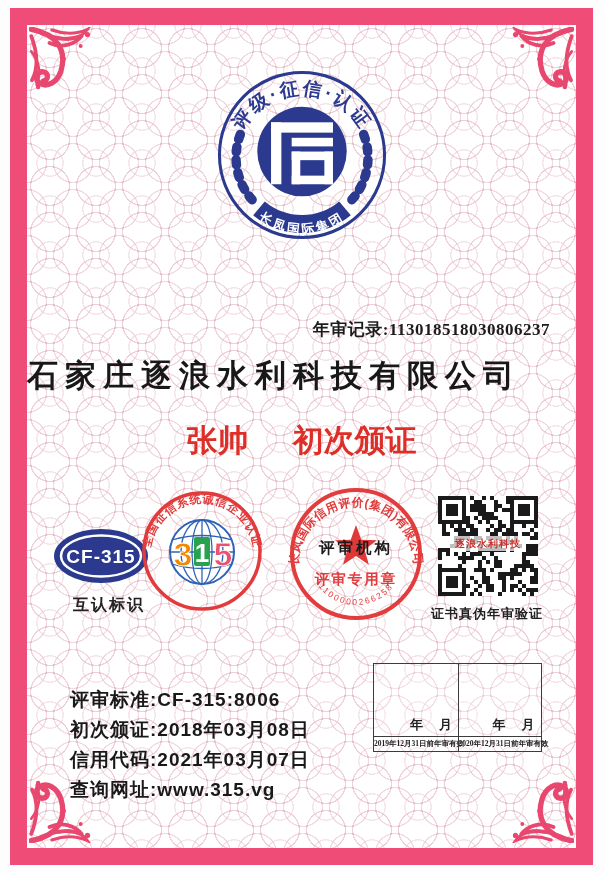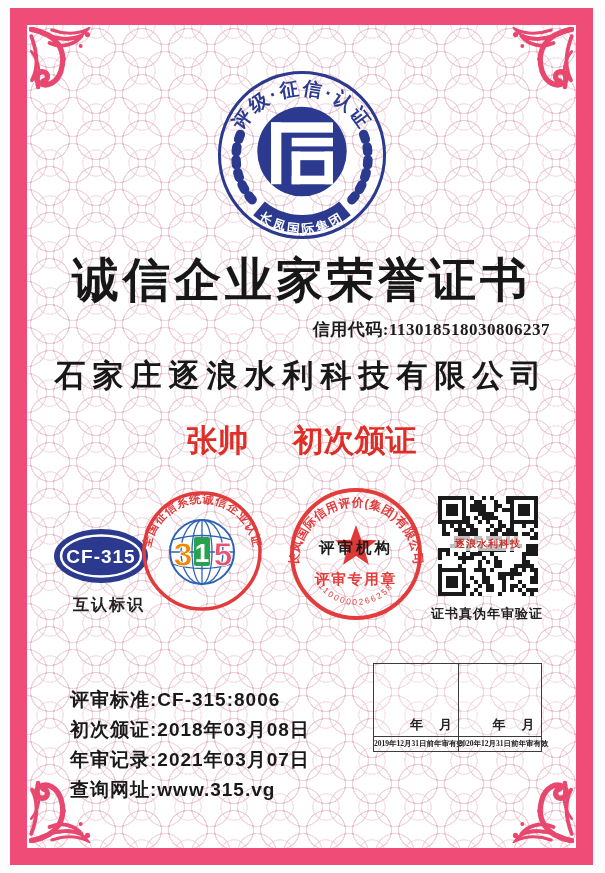--- a/index.html
+++ b/index.html
@@ -16,21 +16,21 @@
   .corner{position:absolute;width:76px;height:76px;}
   .corner.tl{left:2px;top:2px;}
   .corner.tr{right:2px;top:2px;transform:scaleX(-1);}
   .corner.bl{left:2px;bottom:5px;transform:scaleY(-1);}
   .corner.br{right:2px;bottom:5px;transform:scale(-1,-1);}
   .emblem{position:absolute;left:189px;top:44px;width:172px;height:172px;}
   .title{position:absolute;left:0;top:224px;width:100%;text-align:center;font-size:47px;
          font-weight:900;letter-spacing:4px;color:#171717;white-space:nowrap;}
   .credit{position:absolute;right:26px;top:293px;font-size:17px;font-weight:bold;color:#1c1c1c;
           font-family:"Liberation Serif",serif;letter-spacing:.5px;}
-  .company{position:absolute;left:0;top:330px;width:100%;text-align:center;font-size:31px;
+  .company{position:absolute;left:0;top:330px;width:100%;text-align:left;font-size:31px;
            font-weight:900;letter-spacing:7px;color:#181818;white-space:nowrap;}
   .red-line{position:absolute;left:0;top:395px;width:100%;display:flex;justify-content:center;
             gap:44px;font-size:31px;font-weight:900;color:#dd2f28;
             font-family:"Liberation Serif",serif;}
   .seals{position:absolute;left:0;top:458px;width:100%;height:195px;padding-left:32px;}
   .cf315{position:absolute;left:24px;top:44px;}
   .cf-caption{position:absolute;left:46px;top:112px;font-size:16px;font-weight:bold;color:#222;
               font-family:"Liberation Serif",serif;letter-spacing:2px;text-align:right;}
   .seal315{position:absolute;left:112px;top:2px;}
   .orgseal{position:absolute;left:258px;top:0;}
@@ -145,22 +145,21 @@
           <rect x="64" y="62" width="72" height="12"></rect>
           <rect x="64" y="62" width="12" height="72"></rect>
           <rect x="88" y="80" width="48" height="10"></rect>
           <rect x="88" y="96" width="48" height="10"></rect>
           <rect x="88" y="96" width="10" height="38"></rect>
           <rect x="126" y="96" width="10" height="38"></rect>
           <rect x="88" y="124" width="48" height="10"></rect>
         </g>
       </svg>
 
-      <div class="title">诚信企业家荣誉证书</div>
-      <div class="credit">信用代码:113018518030806237</div>
+      <div class="credit">年审记录:113018518030806237</div>
       <div class="company">石家庄逐浪水利科技有限公司</div>
       <div class="red-line">
         <span>张帅</span>
         <span>初次颁证</span>
       </div>
 
       <div class="seals">
 
         <svg class="cf315" width="100" height="58" viewBox="0 0 100 58">
           <ellipse cx="50" cy="29" rx="47" ry="27" fill="#2b3a8e"></ellipse>
@@ -437,21 +436,21 @@
             </g>
           <rect x="12" y="40" width="76" height="15" fill="#ffffff" opacity="0.72"></rect>
           <text x="50" y="51" text-anchor="middle" font-size="10" font-weight="bold" fill="#c9302c" letter-spacing="1">逐浪水利科技</text>
         </svg>
         <div class="qr-caption">证书真伪年审验证</div>
       </div>
 
       <div class="details">
         <div>评审标准:CF-315:8006</div>
         <div>初次颁证:2018年03月08日</div>
-        <div>年审记录:2021年03月07日</div>
+        <div>信用代码:2021年03月07日</div>
         <div>查询网址:www.315.vg</div>
       </div>
 
       <div class="review">
         <div class="boxes">
           <div class="rbox">
             <div class="rbox-main">
               <div class="ym">
                 <span>年</span>
                 <span>月</span>

